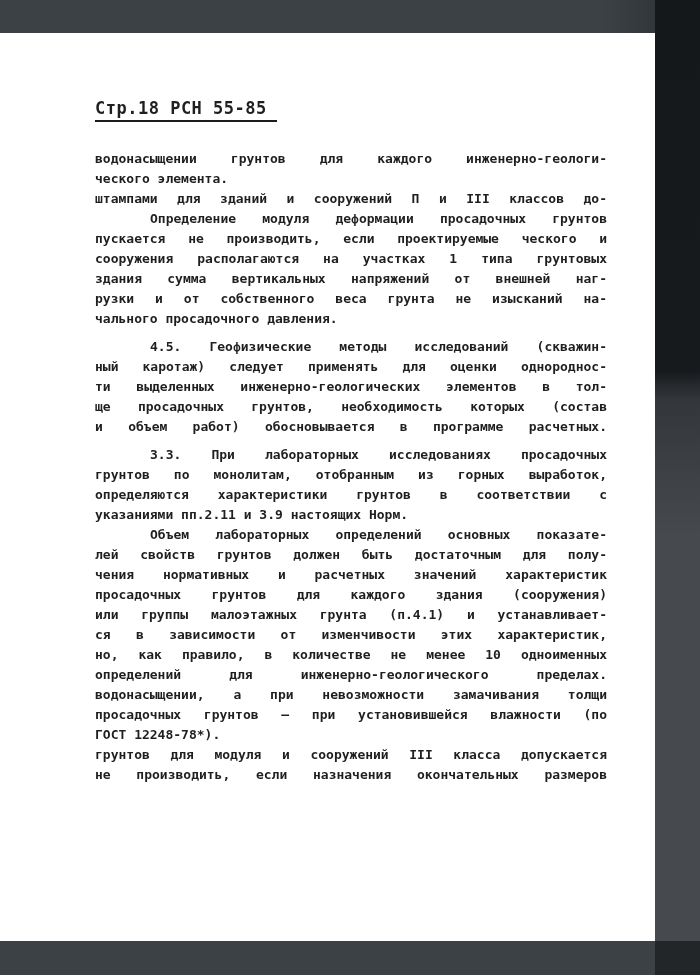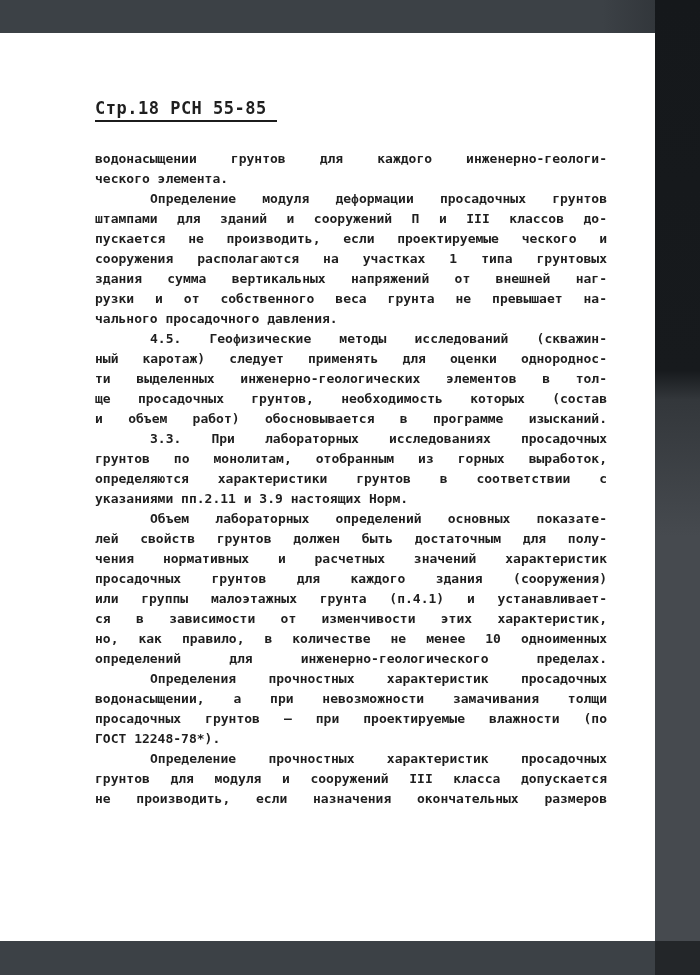--- a/index.html
+++ b/index.html
@@ -62,21 +62,21 @@
   
   .body-text {
     position: absolute;
     left: 95px; top: 149px;
     width: 512px;
     font-size: 13px;
     font-weight: 700;
     line-height: 20px;
   }
   .paragraph { margin: 0; }
-  .paragraph.gap { margin-top: 0; }
+  .paragraph.gap { margin-top: 8px; }
   .line {
     text-align: justify;
     text-align-last: justify;
     white-space: normal;
     height: 20px;
     overflow: visible;
   }
   .line.indent { text-indent: 55px; }
   .line.no-just { text-align-last: left; }
 </style>
@@ -92,56 +92,54 @@
   <div class="page-header">
     <span class="header-text">Стр.18 РСН 55-85</span>
   </div>
 
   <div class="body-text">
       <div class="paragraph">
         <div class="line">водонасыщении грунтов для каждого инженерно-геологи-</div>
         <div class="line no-just">ческого элемента.</div>
       </div>
       <div class="paragraph">
+        <div class="line">штампами для зданий и сооружений П и III классов до-</div>
         <div class="line indent">Определение модуля деформации просадочных грунтов</div>
-        <div class="line">штампами для зданий и сооружений П и III классов до-</div>
         <div class="line">пускается не производить, если проектируемые ческого и</div>
         <div class="line">сооружения располагаются на участках 1 типа грунтовых</div>
         <div class="line">здания сумма вертикальных напряжений от внешней наг-</div>
-        <div class="line">рузки и от собственного веса грунта не превышает на-</div>
+        <div class="line">рузки и от собственного веса грунта не изысканий на-</div>
         <div class="line no-just">чального просадочного давления.</div>
       </div>
       <div class="paragraph gap">
         <div class="line indent">4.5. Геофизические методы исследований (скважин-</div>
         <div class="line">ный каротаж) следует применять для оценки однороднос-</div>
         <div class="line">ти выделенных инженерно-геологических элементов в тол-</div>
         <div class="line">ще просадочных грунтов, необходимость которых (состав</div>
-        <div class="line">и объем работ) обосновывается в программе изысканий.</div>
+        <div class="line">и объем работ) обосновывается в программе расчетных.</div>
       </div>
       <div class="paragraph gap">
         <div class="line indent">3.3. При лабораторных исследованиях просадочных</div>
         <div class="line">грунтов по монолитам, отобранным из горных выработок,</div>
         <div class="line">определяются характеристики грунтов в соответствии с</div>
         <div class="line no-just">указаниями пп.2.11 и 3.9 настоящих Норм.</div>
       </div>
       <div class="paragraph">
         <div class="line indent">Объем лабораторных определений основных показате-</div>
         <div class="line">лей свойств грунтов должен быть достаточным для полу-</div>
         <div class="line">чения нормативных и расчетных значений характеристик</div>
         <div class="line">просадочных грунтов для каждого здания (сооружения)</div>
         <div class="line">или группы малоэтажных грунта (п.4.1) и устанавливает-</div>
         <div class="line">ся в зависимости от изменчивости этих характеристик,</div>
         <div class="line">но, как правило, в количестве не менее 10 одноименных</div>
         <div class="line">определений для инженерно-геологического пределах.</div>
       </div>
       <div class="paragraph">
-        <div class="line indent">Определения прочностных характеристик просадочных</div>
         <div class="line">водонасыщении, а при невозможности замачивания толщи</div>
-        <div class="line">просадочных грунтов – при проектируемые влажности (по</div>
+        <div class="line">просадочных грунтов – при установившейся влажности (по</div>
         <div class="line no-just">ГОСТ 12248-78*).</div>
       </div>
       <div class="paragraph">
-        <div class="line indent">Определение прочностных характеристик просадочных</div>
         <div class="line">грунтов для модуля и сооружений III класса допускается</div>
         <div class="line">не производить, если назначения окончательных размеров</div>
       </div>
     </div>
 </div>
 
 </body></html>

